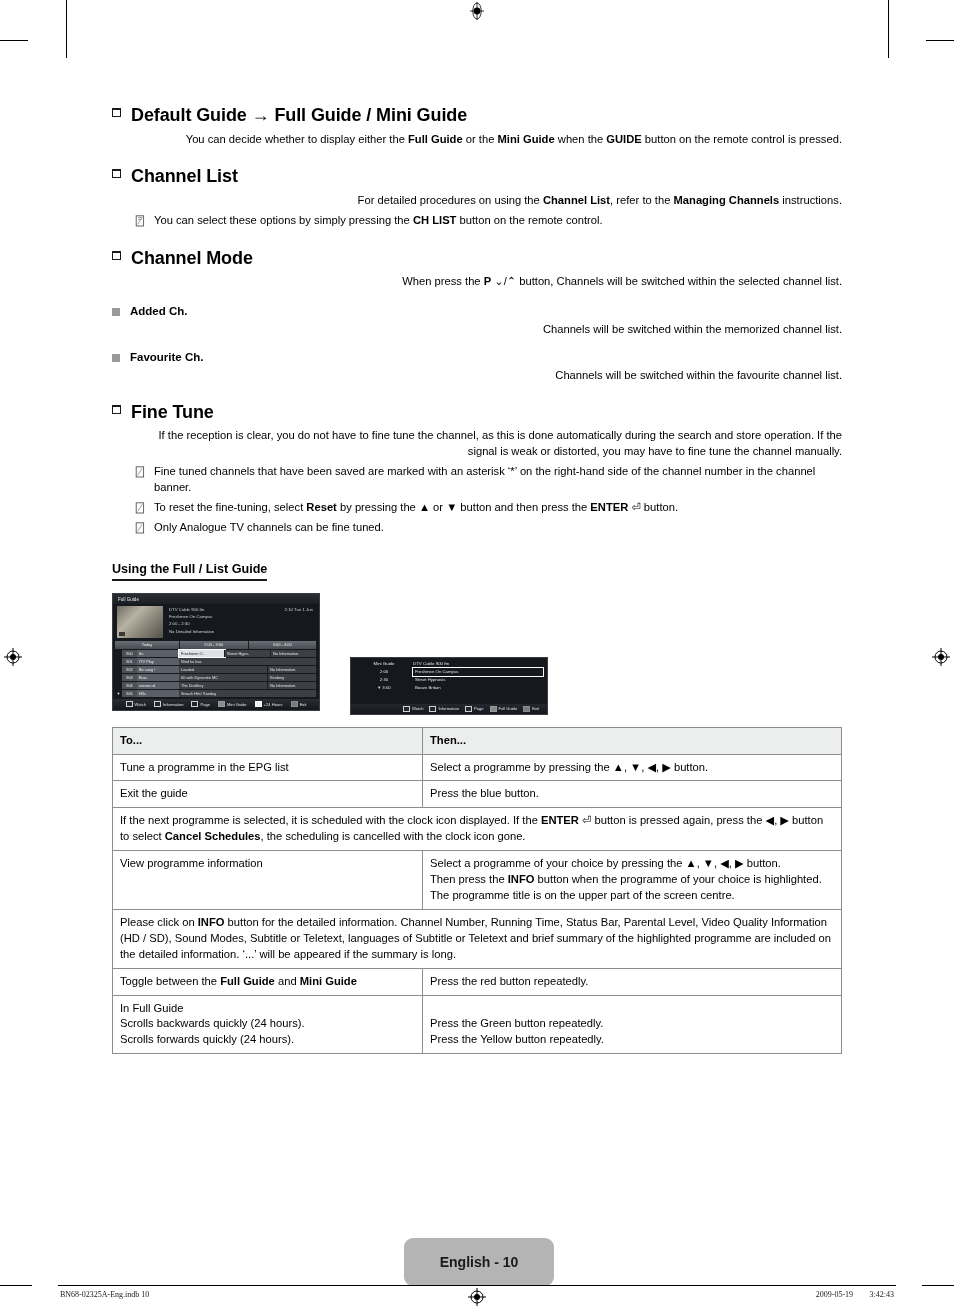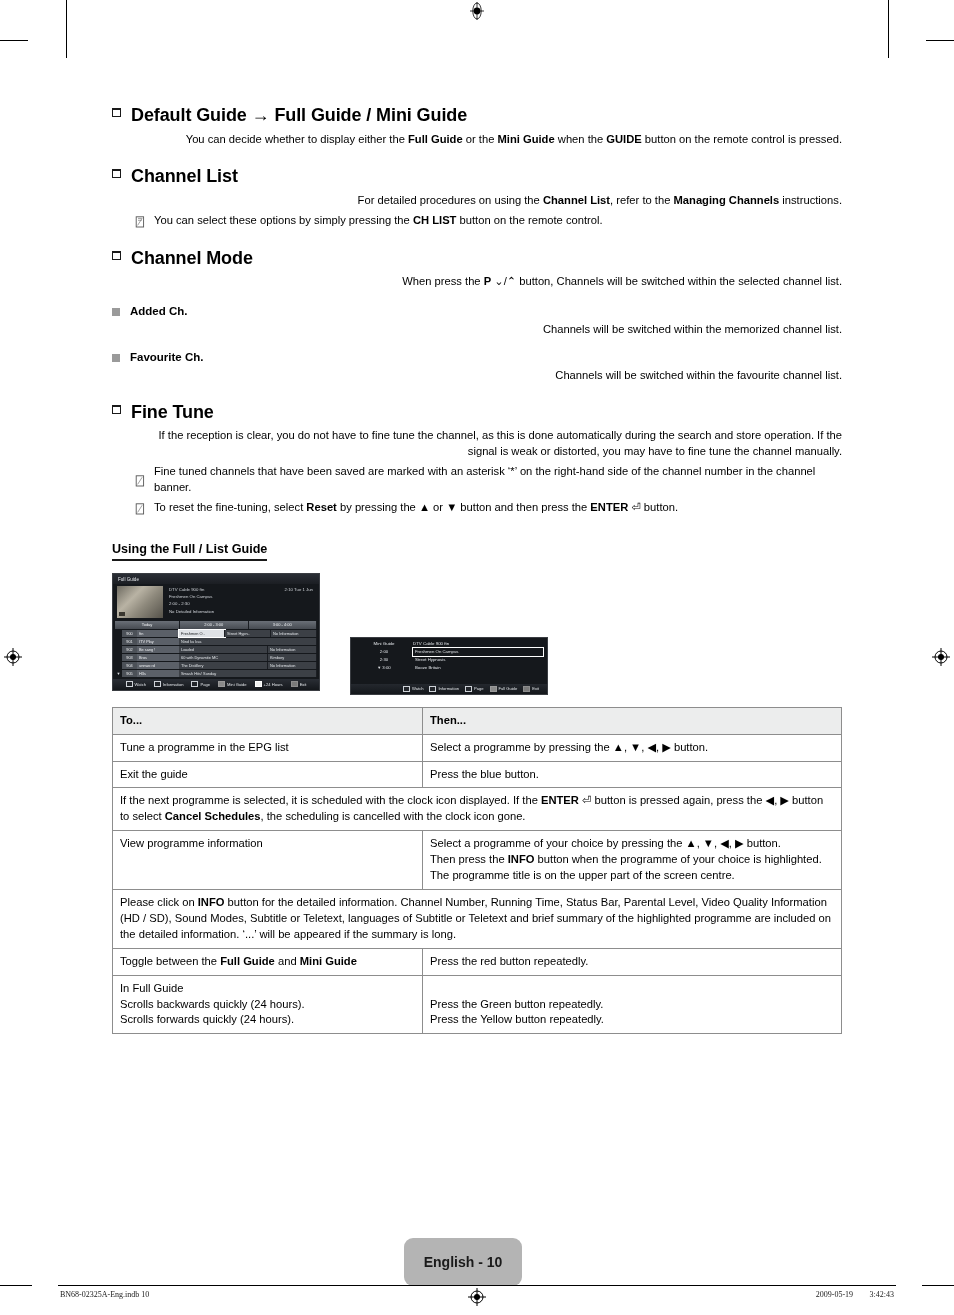--- a/index.html
+++ b/index.html
@@ -70,21 +70,21 @@
   .para {
     font-size: 11.2px;
     line-height: 1.42;
     margin-left: 23px;
     margin-top: 5px;
     text-align: right;
   }
   .para.tight { margin-top: 3px; }
   .note {
     display: flex;
-    align-items: center;
+    align-items: flex-start;
     margin-left: 23px;
     margin-top: 4px;
     font-size: 11.2px;
     line-height: 1.42;
   }
   .note-ico {
     flex: 0 0 auto;
     width: 11px; height: 12px;
     margin-right: 8px;
     margin-top: 2px;
@@ -220,21 +220,21 @@
     background: #eceded;
     font-weight: bold;
   }
   td.col-a { width: 295px; }
 
   
   .pagepill {
     position: absolute;
     left: 404px;
     top: 1238px;
-    width: 118px;
+    width: 150px;
     height: 48px;
     background: #b4b4b4;
     border-radius: 9px;
     display: flex;
     align-items: center;
     justify-content: center;
     font-size: 14px;
     font-weight: bold;
     color: #1a1a1a;
   }
@@ -352,20 +352,29 @@
       <span>Fine tuned channels that have been saved are marked with an asterisk ‘*’ on the right-hand side of the channel number in the channel banner.</span>
     </div>
     <div class="note">
       <span class="note-ico">
         <svg width="11" height="12" viewBox="0 0 11 12">
           <rect x="1.2" y="0.8" width="7.4" height="10.2" fill="none" stroke="#555" stroke-width="0.9"></rect>
           <path d="M2.6 9.4 L7.2 2.2" stroke="#777" stroke-width="0.7"></path>
         </svg>
       </span>
       <span>To reset the fine-tuning, select <b>Reset</b> by pressing the ▲ or ▼ button and then press the <b>ENTER</b> <span class="enter-key">⏎</span> button.</span>
+    </div>
+    <div class="note">
+      <span class="note-ico">
+        <svg width="11" height="12" viewBox="0 0 11 12">
+          <rect x="1.2" y="0.8" width="7.4" height="10.2" fill="none" stroke="#555" stroke-width="0.9"></rect>
+          <path d="M2.6 9.4 L7.2 2.2" stroke="#777" stroke-width="0.7"></path>
+        </svg>
+      </span>
+      <span>Only Analogue TV channels can be fine tuned.</span>
     </div>
 
     <div>
       <div class="sec-title">Using the Full / List Guide</div>
     </div>
 
     <div class="guides">
 
       <div class="fullguide">
         <div class="fg-title">Full Guide</div>

